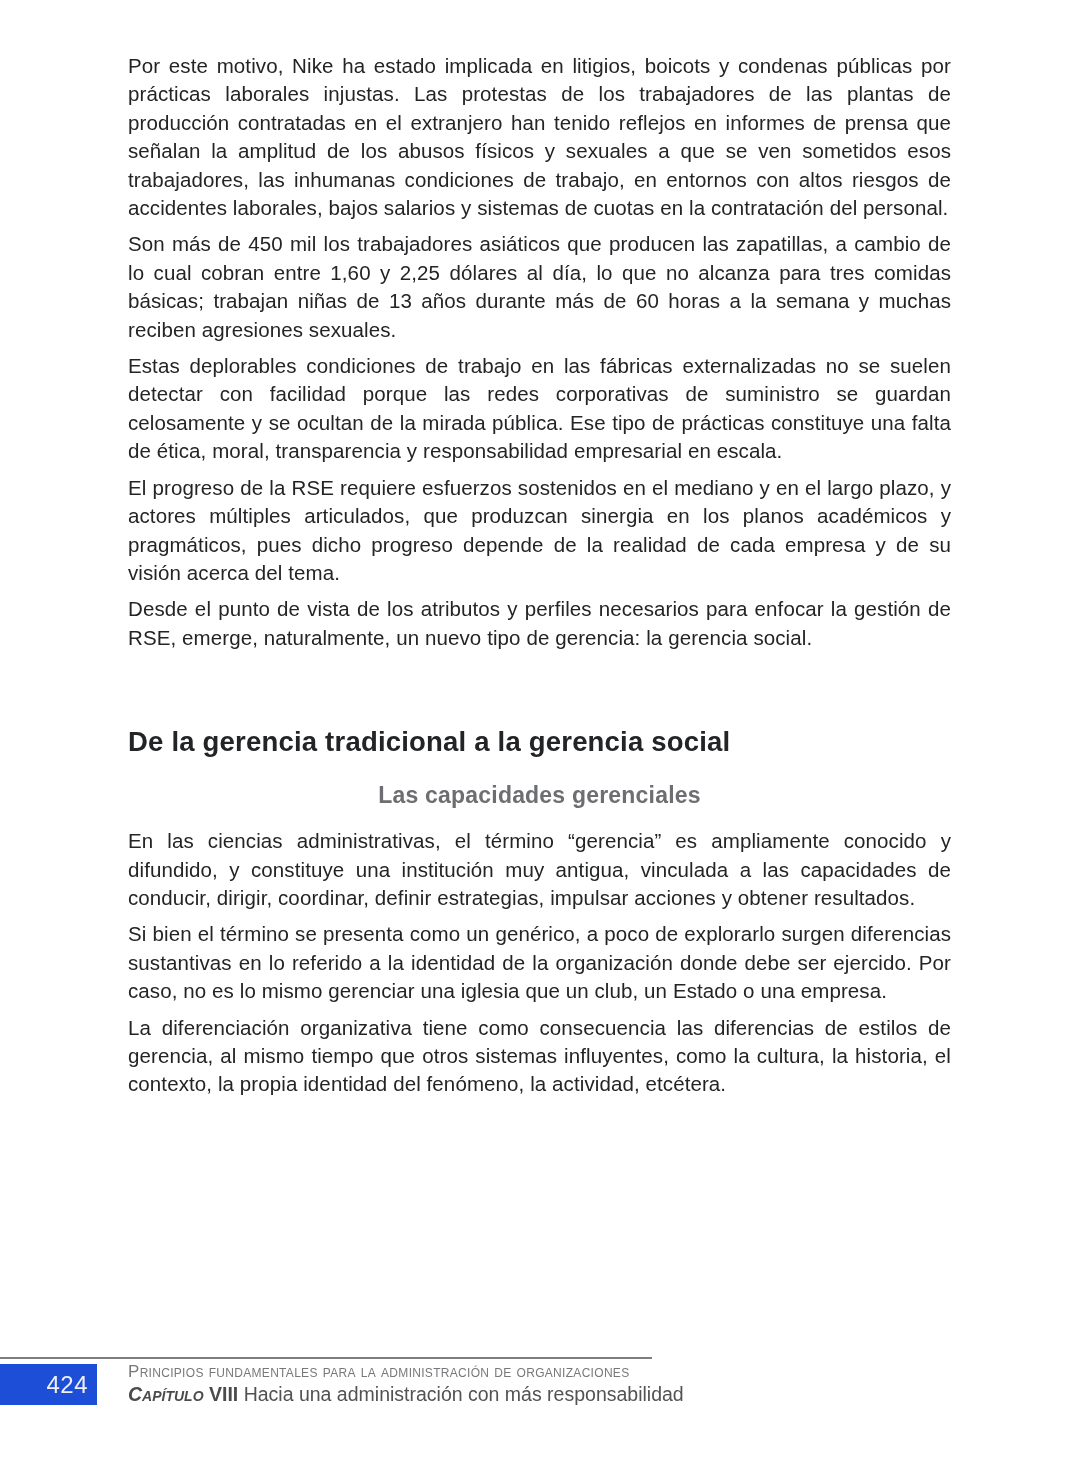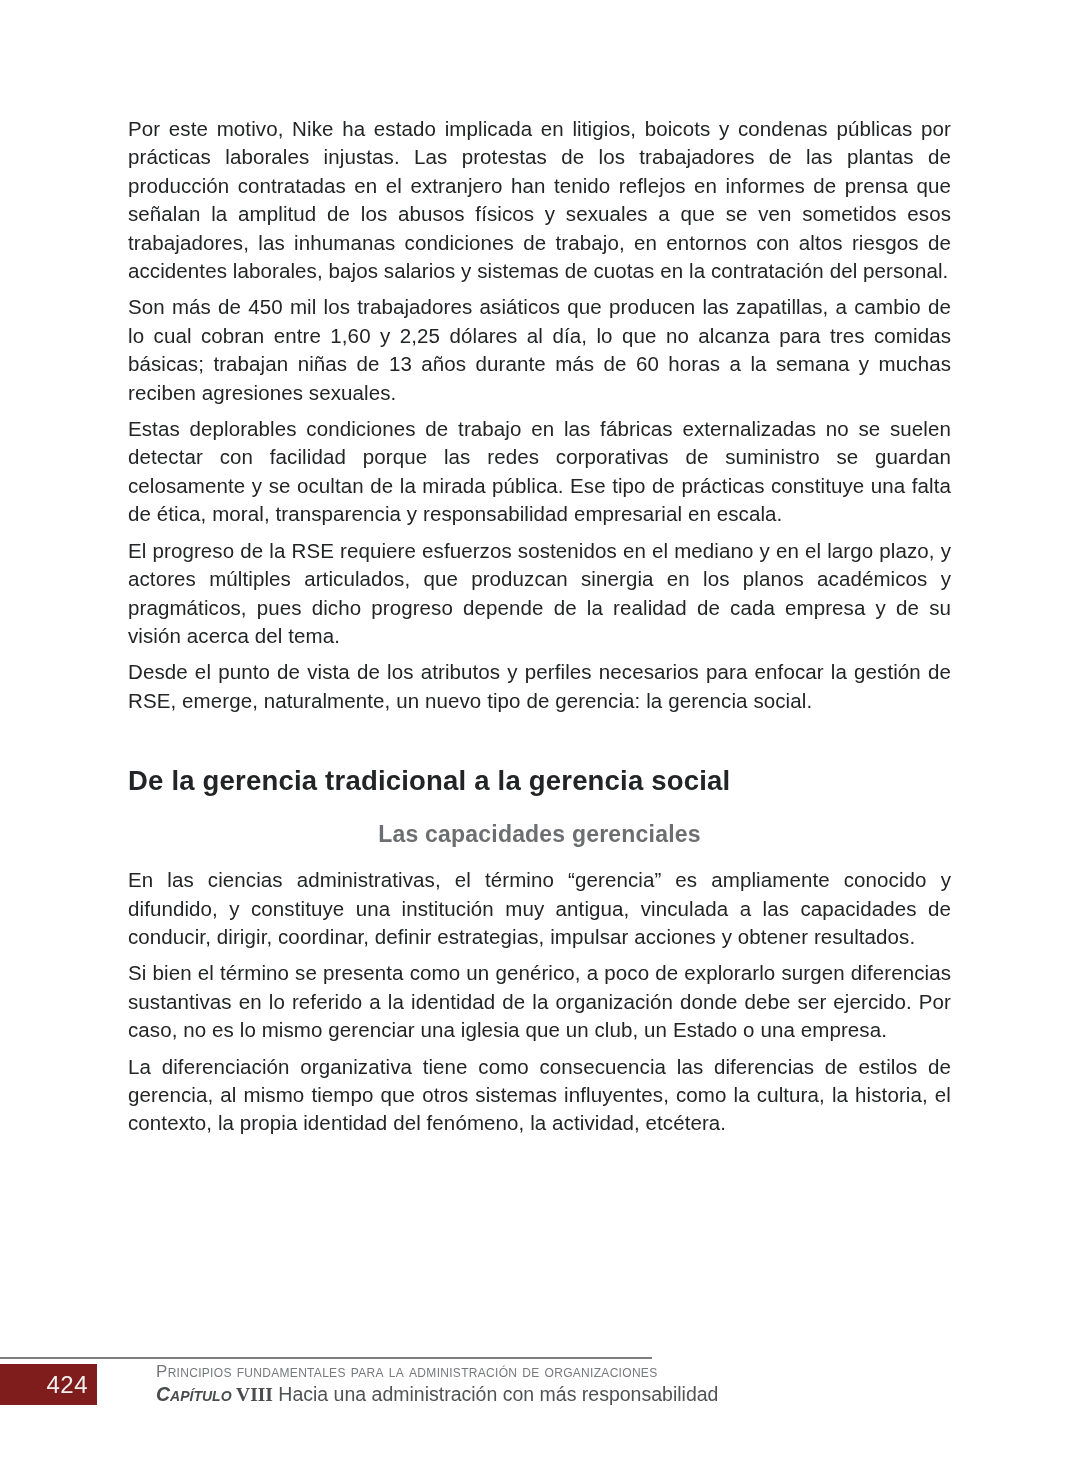--- a/index.html
+++ b/index.html
@@ -14,32 +14,32 @@
     background: #ffffff;
     overflow: hidden;
     font-family: "Liberation Sans", sans-serif;
     color: #222325;
   }
   .content {
     position: absolute;
     left: 128px;
     top: 0;
     width: 823px;
-    padding-top: 115px;
+    padding-top: 52px;
   }
   .content p {
     margin: 0 0 8px 0;
     font-size: 20.5px;
     line-height: 28.4px;
     text-align: justify;
     color: #232426;
     letter-spacing: 0.1px;
   }
   h1.section-heading {
-    margin: 48px 0 0 0;
+    margin: 72px 0 0 0;
     font-size: 27.5px;
     line-height: 36px;
     font-weight: bold;
     color: #232426;
     letter-spacing: 0.2px;
   }
   h2.subsection-heading {
     margin: 20px 0 17px 0;
     font-size: 23px;
     line-height: 30px;
@@ -55,38 +55,37 @@
     width: 652px;
     height: 2px;
     background: #7d7e80;
   }
   .page-number-box {
     position: absolute;
     left: 0;
     top: 1364px;
     width: 97px;
     height: 41px;
-    background: #7f1d1d;
+    background: #1d4ed8;
     display: flex;
     align-items: center;
     justify-content: flex-end;
     padding-right: 9px;
     box-sizing: border-box;
   }
   .page-number-box .num {
     font-size: 24px;
     color: #f0f0f0;
     letter-spacing: 0.5px;
   }
   .footer-text {
     position: absolute;
     left: 128px;
     top: 1362px;
     width: 560px;
-    margin-left: 28px;
   }
   .footer-series {
     font-variant: small-caps;
     font-size: 17px;
     line-height: 20px;
     color: #77787b;
     letter-spacing: 0.3px;
     white-space: nowrap;
   }
   .footer-chapter {
@@ -95,21 +94,21 @@
     color: #515254;
     white-space: nowrap;
   }
   .footer-chapter .chapter-label {
     font-variant: small-caps;
     font-weight: bold;
     color: #4a4b4d;
     font-style: italic;
   }
   .footer-chapter .chapter-number {
-    font-family: Liberation Serif, serif;
+    font-family: Liberation Sans, sans-serif;
     font-weight: bold;
     color: #4a4b4d;
   }
 </style>
 </head>
 <body>
 
 <div class="page">
 
   <div class="content">

